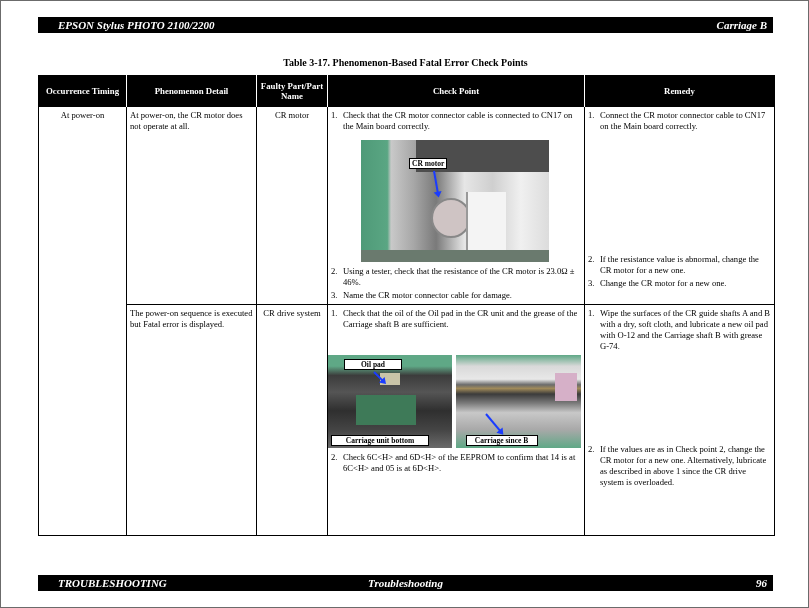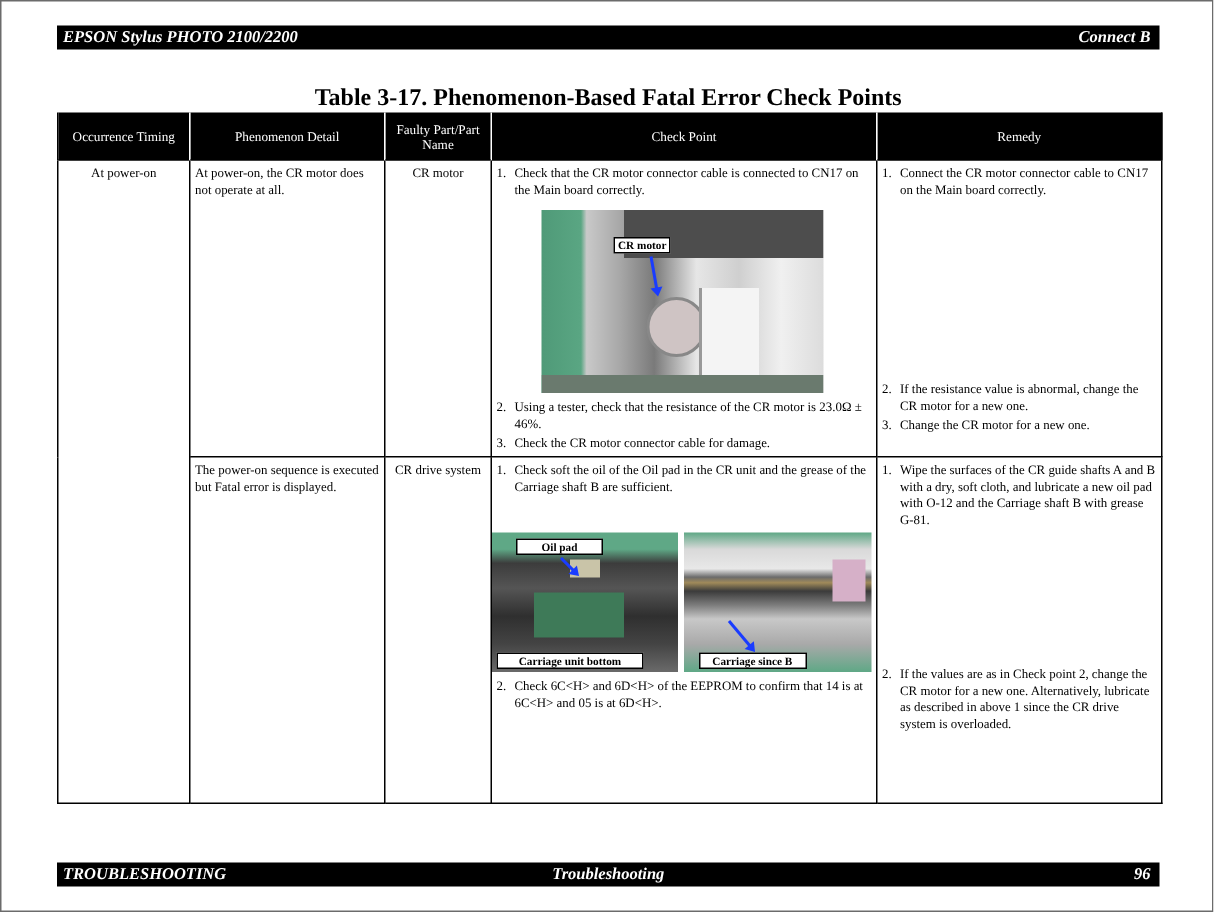--- a/index.html
+++ b/index.html
@@ -1,44 +1,44 @@
 <!DOCTYPE html>
 <html><head>
 <meta charset="utf-8">
 <style>
   html,body{margin:0;padding:0;}
   body{width:809px;height:608px;background:#ffffff;position:relative;overflow:hidden;font-family:"Liberation Serif","DejaVu Serif",serif;color:#000;}
   .frame{position:absolute;left:0;top:0;width:807px;height:606px;border:1px solid #6b6b6b;}
   .hbar{position:absolute;left:38px;width:735px;height:16px;background:#000;color:#fff;font-weight:bold;font-style:italic;font-size:11px;line-height:16px;}
-  .hbar .l{position:absolute;left:4px;top:0;text-align:right;}
+  .hbar .l{position:absolute;left:20px;top:0;text-align:right;}
   .hbar .r{position:absolute;right:6px;top:0;}
   .hbar .c{position:absolute;left:0;right:0;top:0;text-align:center;}
-  .title{position:absolute;left:38px;width:735px;top:57px;text-align:center;font-weight:bold;font-size:16px;}
+  .title{position:absolute;left:38px;width:735px;top:57px;text-align:center;font-weight:bold;font-size:10px;}
   table{position:absolute;left:38px;top:75px;border-collapse:collapse;table-layout:fixed;width:736px;font-size:8.6px;line-height:11px;}
-  th{background:#000;color:#fff;font-weight:normal;height:31px;font-size:8.8px;line-height:10px;text-align:center;border-left:1px solid #fff;border-right:1px solid #fff;padding:0 2px;}
+  th{background:#000;color:#fff;font-weight:bold;height:31px;font-size:8.8px;line-height:10px;text-align:center;border-left:1px solid #fff;border-right:1px solid #fff;padding:0 2px;}
   th:first-child{border-left:1px solid #000;}
   th:last-child{border-right:1px solid #000;}
   td{border:1px solid #000;vertical-align:top;padding:3px 3px;}
   td.center{text-align:center;}
   .item{display:flex;}
   .item .n{width:12px;flex:none;}
   .item .t{flex:1;}
   .photo{position:relative;overflow:hidden;}
   .lbl{position:absolute;background:#fff;border:1px solid #000;font-weight:bold;font-size:7.5px;line-height:9px;text-align:center;padding:0 2px;white-space:nowrap;}
   .arrow{position:absolute;height:2px;background:#1a3cff;transform-origin:0 50%;}
   .arrow::after{content:"";position:absolute;right:-3px;top:-3px;border-left:6px solid #1a3cff;border-top:4px solid transparent;border-bottom:4px solid transparent;}
 </style>
 </head>
 <body>
 
 <div class="frame"></div>
 
 <div class="hbar" style="top:17px;">
   <span class="l">EPSON Stylus PHOTO 2100/2200</span>
-  <span class="r">Connect B</span>
+  <span class="r">Carriage B</span>
 </div>
 
 <div class="title">Table 3-17.  Phenomenon-Based Fatal Error Check Points</div>
 
 <table>
   <colgroup>
     <col style="width:88px">
       <col style="width:130px">
       <col style="width:71px">
       <col style="width:257px">
@@ -70,21 +70,21 @@
           <div style="position:absolute;left:0;top:110px;width:188px;height:12px;background:#6a7a6e;"></div>
           <span class="lbl" style="left:48px;top:18px;">CR motor</span>
           <div class="arrow" style="left:73px;top:30px;width:24px;transform:rotate(80deg);"></div>
         </div>
         <div class="item">
             <span class="n">2.</span>
             <span class="t">Using a tester, check that the resistance of the CR motor is 23.0Ω ± 46%.</span>
           </div>
         <div class="item" style="margin-top:2px;">
             <span class="n">3.</span>
-            <span class="t">Check the CR motor connector cable for damage.</span>
+            <span class="t">Name the CR motor connector cable for damage.</span>
           </div>
       </td>
       <td>
         <div class="item">
             <span class="n">1.</span>
             <span class="t">Connect the CR motor connector cable to CN17 on the Main board correctly.</span>
           </div>
         <div style="height:122px;"></div>
         <div class="item">
             <span class="n">2.</span>
@@ -95,21 +95,21 @@
             <span class="t">Change the CR motor for a new one.</span>
           </div>
       </td>
     </tr>
     <tr style="height:231px;">
       <td>The power-on sequence is executed but Fatal error is displayed.</td>
       <td class="center">CR drive system</td>
       <td style="padding-left:0;">
         <div class="item" style="padding-left:3px;">
             <span class="n">1.</span>
-            <span class="t">Check soft the oil of the Oil pad in the CR unit and the grease of the Carriage shaft B are sufficient.</span>
+            <span class="t">Check that the oil of the Oil pad in the CR unit and the grease of the Carriage shaft B are sufficient.</span>
           </div>
         <div style="display:flex;gap:4px;margin:25px 0 4px 0;">
           <div class="photo" style="width:126px;height:93px;background:linear-gradient(180deg,#5fa886 0,#5fa886 12%,#3c3c3c 22%,#555 40%,#2f2f2f 60%,#444 80%,#6a6a6a 100%);">
             <div style="position:absolute;left:28px;top:40px;width:60px;height:30px;background:#3e7a58;"></div>
             <div style="position:absolute;left:52px;top:18px;width:20px;height:12px;background:#c9c4a8;"></div>
             <span class="lbl" style="left:16px;top:4px;width:52px;">Oil pad</span>
             <div class="arrow" style="left:46px;top:16px;width:14px;transform:rotate(45deg);"></div>
             <span class="lbl" style="left:3px;top:80px;width:92px;">Carriage unit bottom</span>
           </div>
           <div class="photo" style="width:128px;height:93px;background:linear-gradient(180deg,#5fa886 0,#d9d9d9 12%,#e8e8e8 26%,#6b6b6b 32%,#a08a5a 36%,#3b3b3b 42%,#7c7c7c 52%,#c8c8c8 62%,#a9a9a9 80%,#5fa886 100%);">
@@ -119,21 +119,21 @@
           </div>
         </div>
         <div class="item" style="padding-left:3px;">
             <span class="n">2.</span>
             <span class="t">Check 6C&lt;H&gt; and 6D&lt;H&gt; of the EEPROM to confirm that 14 is at 6C&lt;H&gt; and 05 is at 6D&lt;H&gt;.</span>
           </div>
       </td>
       <td>
         <div class="item">
             <span class="n">1.</span>
-            <span class="t">Wipe the surfaces of the CR guide shafts A and B with a dry, soft cloth, and lubricate a new oil pad with O-12 and the Carriage shaft B with grease G-81.</span>
+            <span class="t">Wipe the surfaces of the CR guide shafts A and B with a dry, soft cloth, and lubricate a new oil pad with O-12 and the Carriage shaft B with grease G-74.</span>
           </div>
         <div style="height:92px;"></div>
         <div class="item">
             <span class="n">2.</span>
             <span class="t">If the values are as in Check point 2, change the CR motor for a new one. Alternatively, lubricate as described in above 1 since the CR drive system is overloaded.</span>
           </div>
       </td>
     </tr>
   </tbody>
 </table>

